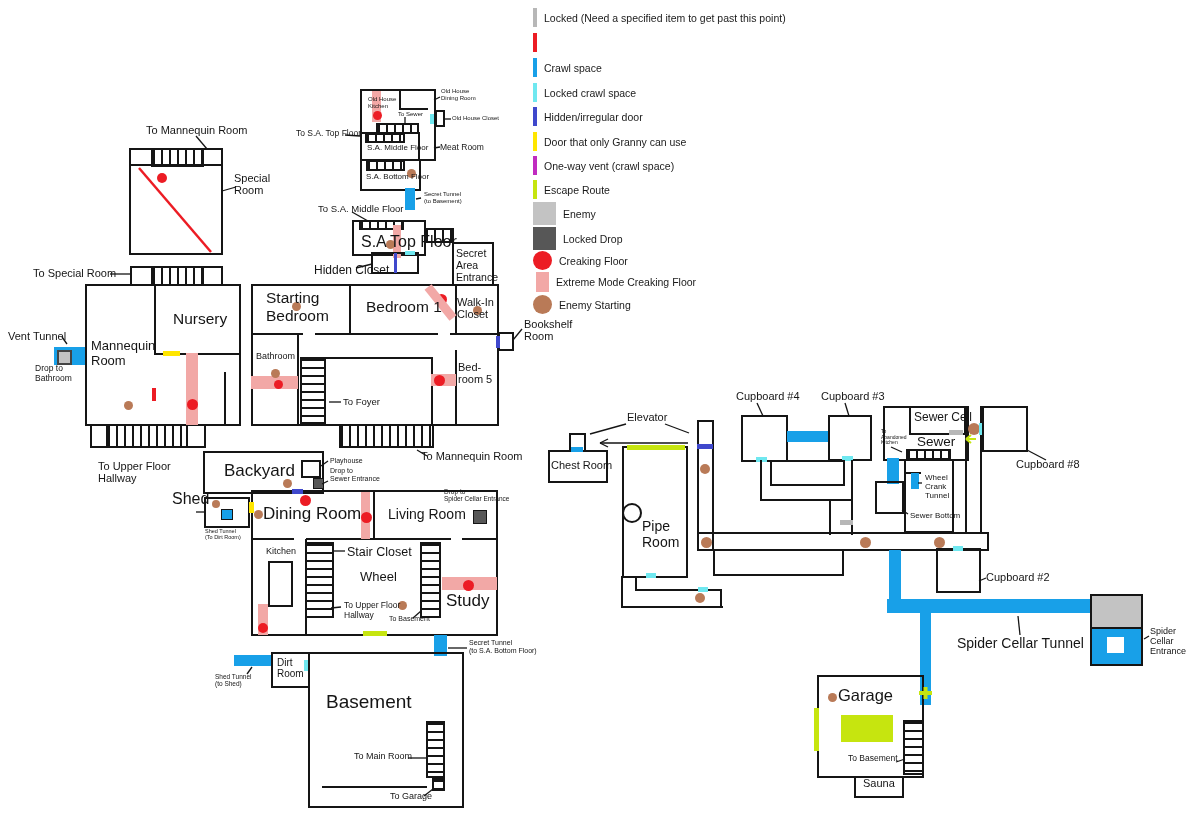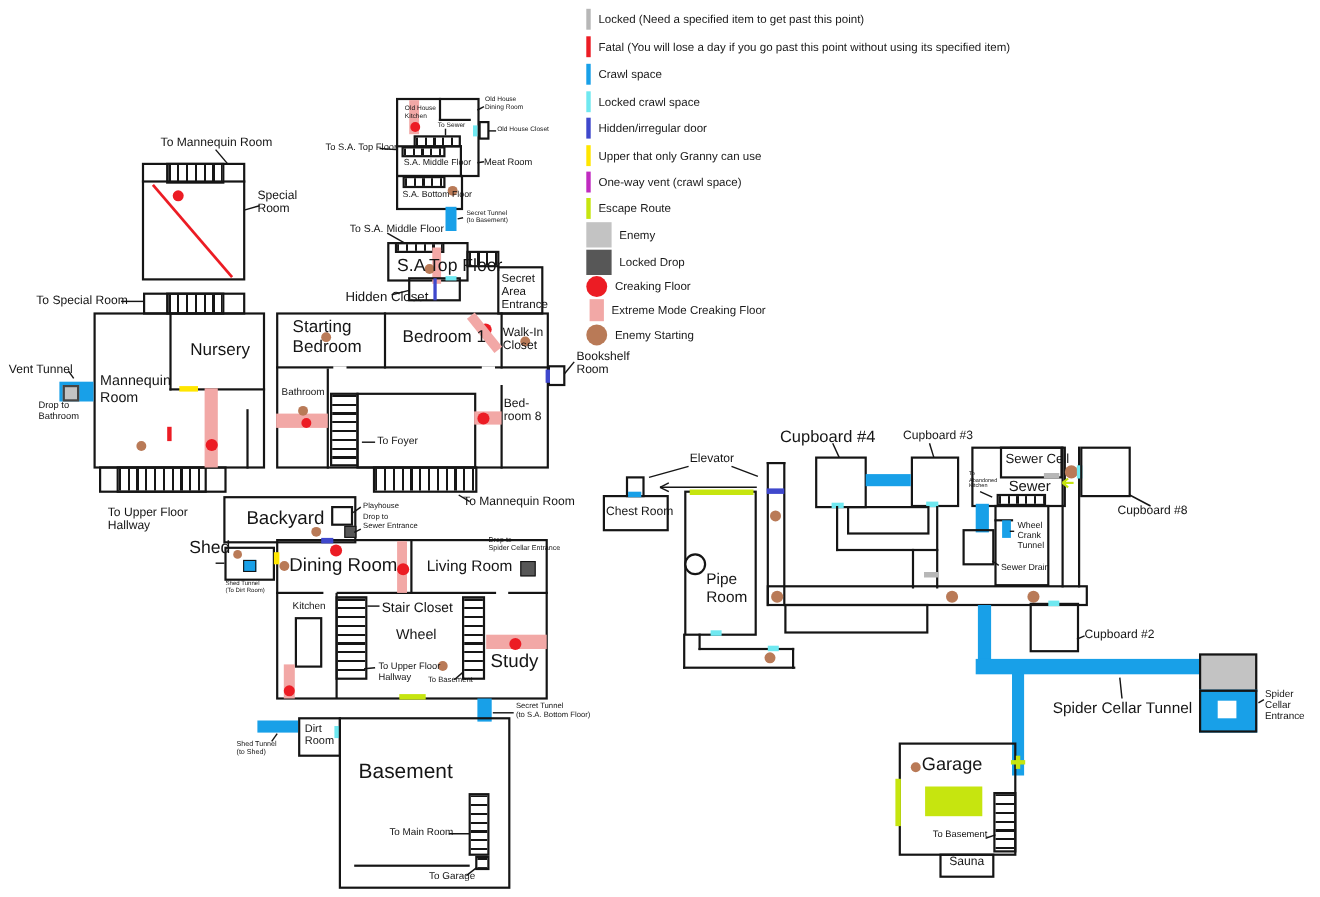--- a/index.html
+++ b/index.html
@@ -29,37 +29,36 @@
 
 <div id="page">
 
   <div>
     <div class="lrow" style="left:533px;top:8px">
         <span class="sw" style="width:4px;height:19px;background:var(--c-locked)"></span>
         <span class="lt">Locked (Need a specified item to get past this point)</span>
       </div>
     <div class="lrow" style="left:533px;top:33px">
         <span class="sw" style="width:4px;height:19px;background:var(--c-fatal)"></span>
-        <span class="lt">Fatal (You will lose a day if you go past this point without using its specified item)</span>
       </div>
     <div class="lrow" style="left:533px;top:58px">
         <span class="sw" style="width:4px;height:19px;background:var(--c-crawl)"></span>
         <span class="lt">Crawl space</span>
       </div>
     <div class="lrow" style="left:533px;top:83px">
         <span class="sw" style="width:4px;height:19px;background:var(--c-locked_crawl)"></span>
         <span class="lt">Locked crawl space</span>
       </div>
     <div class="lrow" style="left:533px;top:107px">
         <span class="sw" style="width:4px;height:19px;background:var(--c-hidden)"></span>
         <span class="lt">Hidden/irregular door</span>
       </div>
     <div class="lrow" style="left:533px;top:132px">
         <span class="sw" style="width:4px;height:19px;background:var(--c-granny)"></span>
-        <span class="lt">Upper that only Granny can use</span>
+        <span class="lt">Door that only Granny can use</span>
       </div>
     <div class="lrow" style="left:533px;top:156px">
         <span class="sw" style="width:4px;height:19px;background:var(--c-vent)"></span>
         <span class="lt">One-way vent (crawl space)</span>
       </div>
     <div class="lrow" style="left:533px;top:180px">
         <span class="sw" style="width:4px;height:19px;background:var(--c-escape)"></span>
         <span class="lt">Escape Route</span>
       </div>
     <div class="lrow" style="left:533px;top:202px">
@@ -343,21 +342,21 @@
   <div class="lbl" style="left:266px;top:289px;font-size:15.5px">Starting
 Bedroom</div>
   <div class="lbl" style="left:366px;top:298px;font-size:15.5px">Bedroom 1</div>
   <div class="lbl" style="left:457px;top:296px;font-size:11px">Walk-In
 Closet</div>
   <div class="lbl" style="left:524px;top:318px;font-size:11px">Bookshelf
 Room</div>
   <div class="lbl" style="left:256px;top:351px;font-size:9px">Bathroom</div>
   <div class="lbl" style="left:343px;top:397px;font-size:9.5px">To Foyer</div>
   <div class="lbl" style="left:458px;top:361px;font-size:11px">Bed-
-room 8</div>
+room 5</div>
   <div class="lbl" style="left:421px;top:450px;font-size:11px">To Mannequin Room</div>
   <div class="lbl" style="left:224px;top:461px;font-size:17px">Backyard</div>
   <div class="lbl" style="left:330px;top:457px;font-size:7px">Playhouse</div>
   <div class="lbl" style="left:330px;top:467px;font-size:7px">Drop to
 Sewer Entrance</div>
   <div class="lbl" style="left:172px;top:490px;font-size:16px">Shed</div>
   <div class="lbl" style="left:205px;top:528px;font-size:5.5px">Shed Tunnel
 (To Dirt Room)</div>
   <div class="lbl" style="left:263px;top:504px;font-size:17px">Dining Room</div>
   <div class="lbl" style="left:388px;top:507px;font-size:14px">Living Room</div>
@@ -376,31 +375,31 @@
 Room</div>
   <div class="lbl" style="left:215px;top:673px;font-size:6.5px">Shed Tunnel
 (to Shed)</div>
   <div class="lbl" style="left:326px;top:691px;font-size:19px">Basement</div>
   <div class="lbl" style="left:354px;top:751px;font-size:9px">To Main Room</div>
   <div class="lbl" style="left:390px;top:791px;font-size:9px">To Garage</div>
   <div class="lbl" style="left:627px;top:411px;font-size:11px">Elevator</div>
   <div class="lbl" style="left:551px;top:459px;font-size:11px">Chest Room</div>
   <div class="lbl" style="left:642px;top:519px;font-size:14px">Pipe
 Room</div>
-  <div class="lbl" style="left:709px;top:390px;font-size:15px">Cupboard #4</div>
+  <div class="lbl" style="left:736px;top:390px;font-size:11px">Cupboard #4</div>
   <div class="lbl" style="left:821px;top:390px;font-size:11px">Cupboard #3</div>
   <div class="lbl" style="left:914px;top:411px;font-size:12px">Sewer Cell</div>
   <div class="lbl" style="left:881px;top:429px;font-size:5px">To
 Abandoned
 Kitchen</div>
   <div class="lbl" style="left:917px;top:434px;font-size:13.5px">Sewer</div>
   <div class="lbl" style="left:925px;top:473px;font-size:8px">Wheel
 Crank
 Tunnel</div>
-  <div class="lbl" style="left:910px;top:511px;font-size:8px">Sewer Drain</div>
+  <div class="lbl" style="left:910px;top:511px;font-size:8px">Sewer Bottom</div>
   <div class="lbl" style="left:1016px;top:458px;font-size:11px">Cupboard #8</div>
   <div class="lbl" style="left:986px;top:571px;font-size:11px">Cupboard #2</div>
   <div class="lbl" style="left:957px;top:636px;font-size:14px">Spider Cellar Tunnel</div>
   <div class="lbl" style="left:1150px;top:626px;font-size:9px">Spider Cellar
 Entrance</div>
   <div class="lbl" style="left:838px;top:686px;font-size:16.5px">Garage</div>
   <div class="lbl" style="left:848px;top:754px;font-size:8.5px">To Basement</div>
   <div class="lbl" style="left:863px;top:777px;font-size:11px">Sauna</div>
 
 </div>

